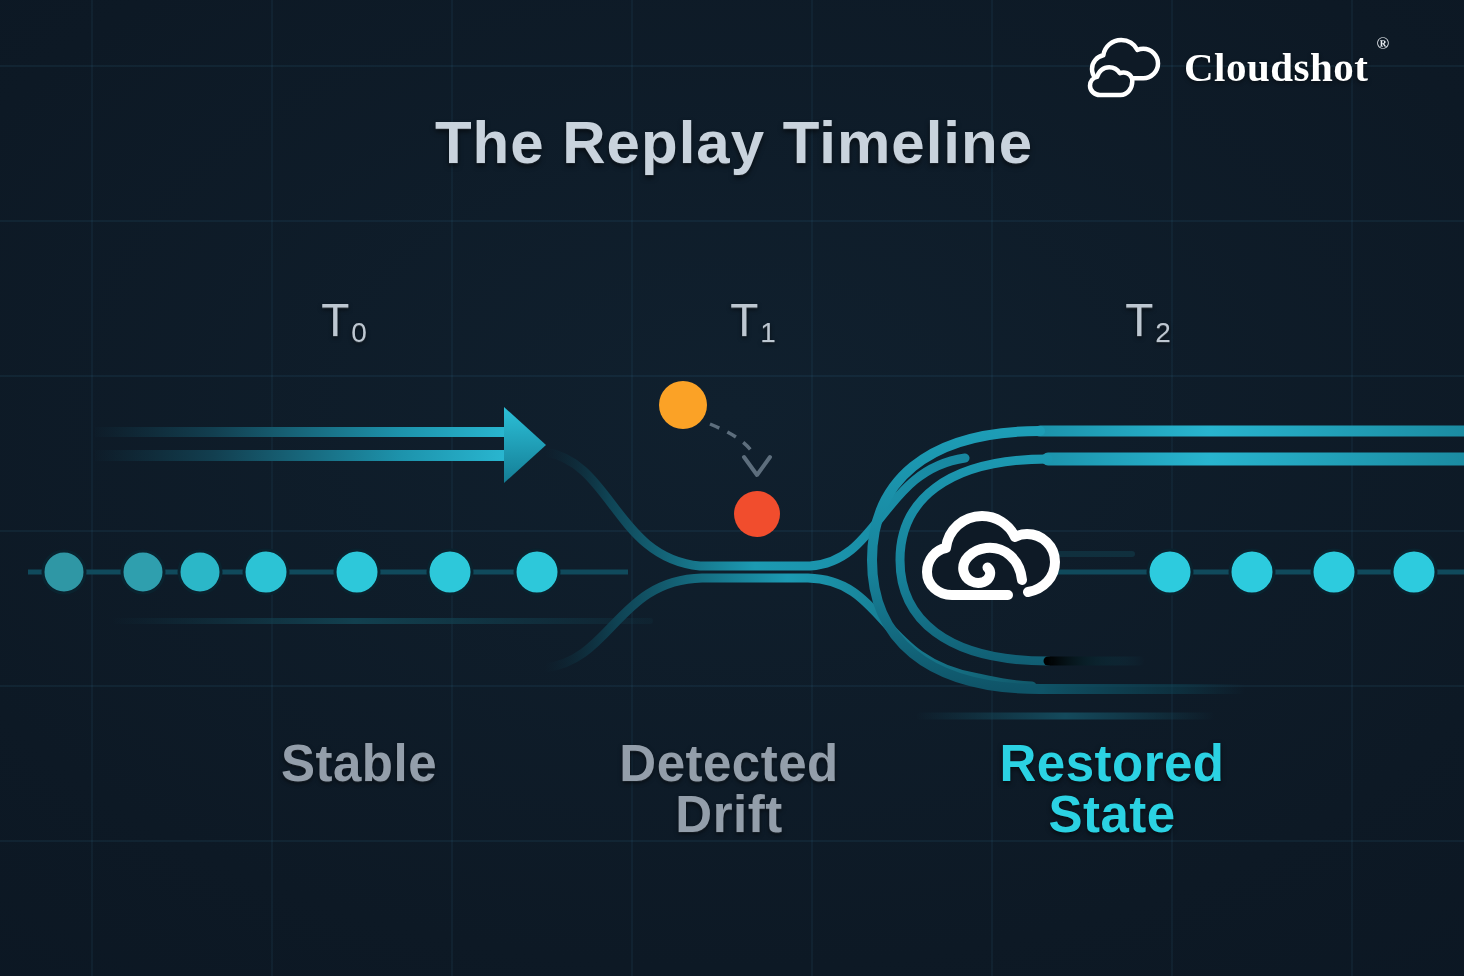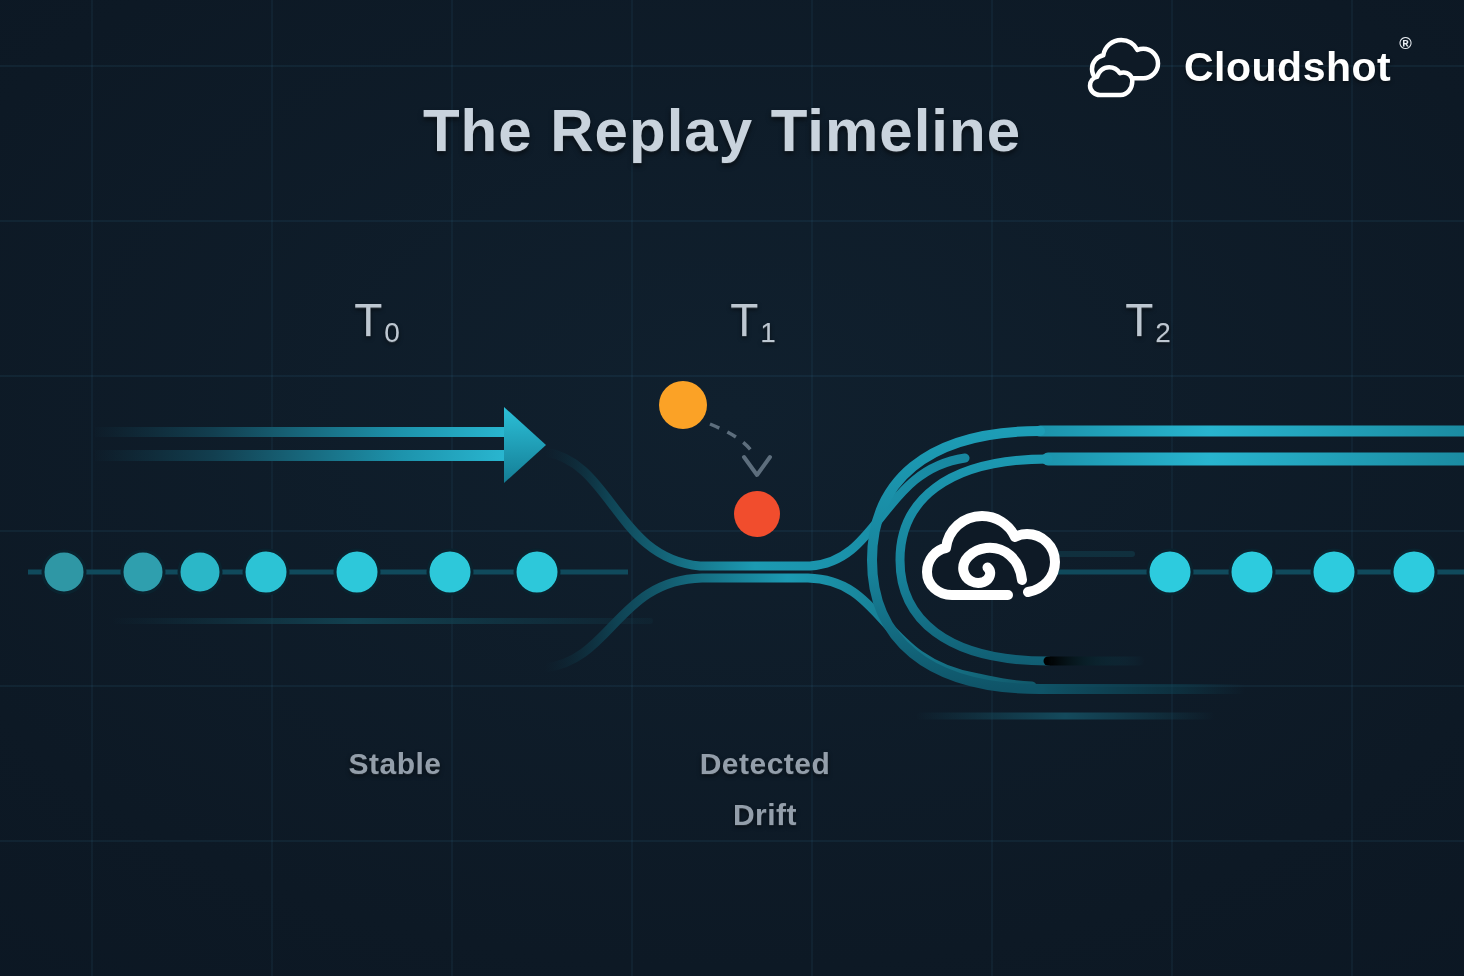--- a/index.html
+++ b/index.html
@@ -2,41 +2,40 @@
 <html><head>
 <meta charset="utf-8">
 <style>
   html,body{margin:0;padding:0;background:#0a141e;}
   .stage{
     position:relative;width:1464px;height:976px;overflow:hidden;
     font-family:"Liberation Sans",sans-serif;
     background:radial-gradient(1400px 900px at 50% 42%, #10202e 0%, #0d1925 62%, #0b1622 100%);
   }
   .canvas{position:absolute;left:0;top:0;}
-  .logo{position:absolute;left:1086px;top:36px;display:flex;align-items:center;gap:10px;}
+  .logo{position:absolute;left:1086px;top:36px;display:flex;align-items:center;gap:10px;font-family:Liberation Serif, serif;}
   .brand{color:#ffffff;font-size:41px;font-weight:700;letter-spacing:.5px;
          text-shadow:0 2px 4px rgba(0,0,0,.45);}
   .reg{color:#e8edf2;font-size:17px;font-weight:700;align-self:flex-start;margin:-2px 0 0 -2px;}
   .title{
-    position:absolute;left:722px;top:96px;transform:translateX(-50%);margin:0;
+    position:absolute;left:722px;top:96px;transform:translateX(-50%);margin:12px;
     font-size:60px;font-weight:700;letter-spacing:1px;color:#c9d3dd;white-space:nowrap;
     text-shadow:0 3px 5px rgba(0,0,0,.55), 0 1px 0 rgba(255,255,255,.12);
   }
   .tlabel{
     position:absolute;top:293px;transform:translateX(-50%);
     color:#bdc7d1;font-size:46px;font-weight:400;white-space:nowrap;
     text-shadow:0 2px 4px rgba(0,0,0,.6), 0 1px 0 rgba(255,255,255,.18);
   }
   .tlabel .sub{font-size:28px;display:inline-block;transform:translateY(6px);margin-left:2px;}
   .caption{
     position:absolute;top:738px;transform:translateX(-50%);
-    color:#939eaa;font-size:30px;font-weight:600;letter-spacing:.5px;
+    color:#939eaa;font-size:51px;font-weight:600;letter-spacing:.5px;
     line-height:51px;text-align:center;white-space:nowrap;
     text-shadow:0 2px 4px rgba(0,0,0,.55), 0 1px 0 rgba(255,255,255,.10);
-    margin-left:36px;
   }
   .caption .line{display:block;}
   .caption.cyan{color:#2bd2e3;text-shadow:0 2px 5px rgba(0,0,0,.6);}
 </style>
 </head>
 <body>
 
 <div class="stage">
 
   <svg class="canvas" width="1464" height="976" viewBox="0 0 1464 976">
@@ -182,31 +181,35 @@
     <svg width="88" height="62" viewBox="0 0 88 62" stroke="#ffffff" stroke-width="4.5" stroke-linejoin="round" stroke-linecap="round">
       <path d="M 20,47 C 12.3,47 6,40.7 6,33 C 6,26.2 10.8,20.6 17.3,19.3 C 18.6,10.6 26.1,4 35.2,4 C 42.3,4 48.4,8 51.4,14 C 53.2,13.2 55.2,12.8 57.3,12.8 C 65.4,12.8 72,19.4 72,27.5 C 72,35.6 65.4,42.2 57.3,42.2 L 34,42.2 Z" fill="#0e1a26"></path>
       <path d="M 14,59 C 8.5,59 4,54.8 4,49.7 C 4,45.4 7,41.8 11.2,40.9 C 12.4,35.3 17.3,31.2 23.2,31.2 C 27.7,31.2 31.6,33.6 33.8,37.2 C 34.9,36.7 36.2,36.4 37.5,36.4 C 42.4,36.4 46.3,40.3 46.3,45.2 C 46.3,52.3 41.5,59 34.5,59 Z" fill="#0e1a26"></path>
     </svg>
     <span class="brand">Cloudshot</span>
     <span class="reg">®</span>
   </header>
 
   <h1 class="title">The Replay Timeline</h1>
 
-  <div class="tlabel" style="left:377px">
+  <div class="tlabel" style="left:344px">
     <span>T</span><span class="sub">0</span>
   </div>
   <div class="tlabel" style="left:753px">
     <span>T</span><span class="sub">1</span>
   </div>
   <div class="tlabel" style="left:1148px">
     <span>T</span><span class="sub">2</span>
   </div>
 
   <div class="caption" style="left:359px">
     <span class="line">Stable</span>
   </div>
   <div class="caption" style="left:729px">
     <span class="line">Detected</span>
     <span class="line">Drift</span>
   </div>
+  <div class="caption cyan" style="left:1112px">
+    <span class="line">Restored</span>
+    <span class="line">State</span>
+  </div>
 
 </div>
 
 </body></html>

